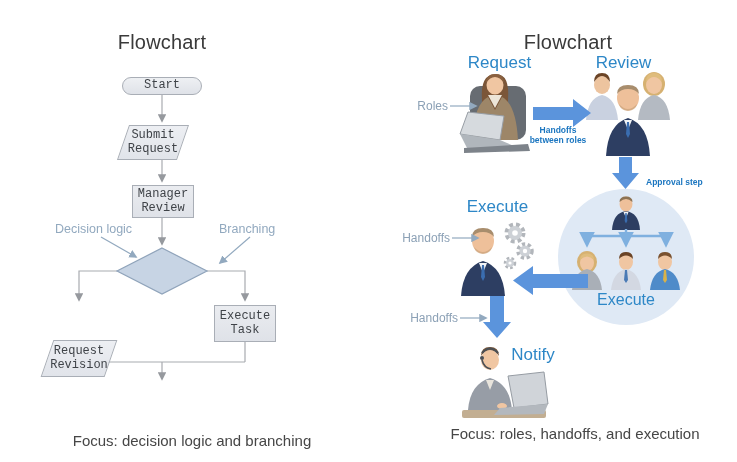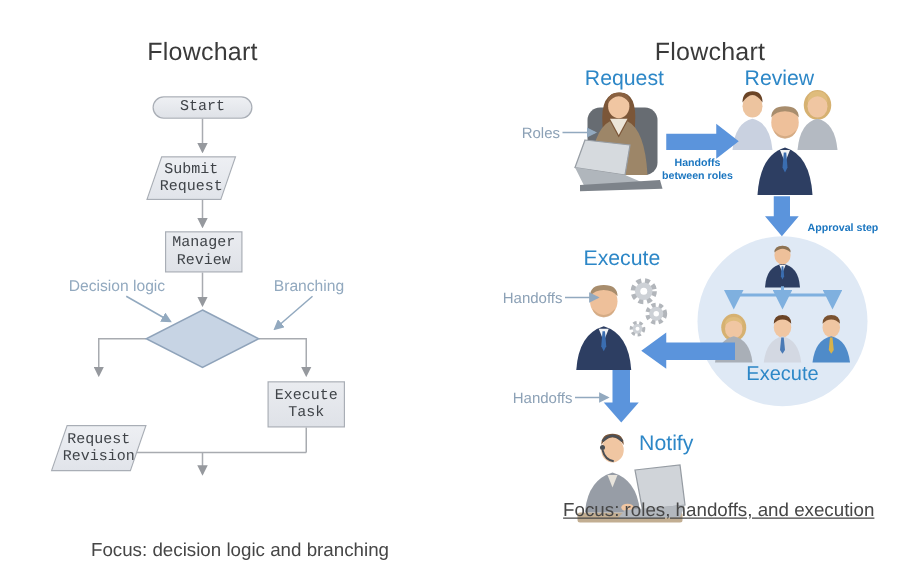--- a/index.html
+++ b/index.html
@@ -220,15 +220,15 @@
   <div class="lbl blue-step" style="left:508px;top:345px;width:50px;">Notify</div>
 
   <div class="lbl gray-label" style="left:408px;top:99px;width:40px;">Roles</div>
   <div class="lbl gray-label" style="left:394px;top:231px;width:56px;">Handoffs</div>
   <div class="lbl gray-label" style="left:406px;top:311px;width:52px;">Handoffs</div>
 
   <div class="lbl blue-small" style="left:524px;top:126px;width:68px;text-align:center;">Handoffs
 between roles</div>
   <div class="lbl blue-small" style="left:646px;top:178px;width:60px;">Approval step</div>
 
-  <div class="lbl caption" style="left:413px;top:400px;width:324px;text-decoration:underline;">Focus: roles, handoffs, and execution</div>
+  <div class="lbl caption" style="left:413px;top:425px;width:324px;">Focus: roles, handoffs, and execution</div>
 
 </div>
 
 </body></html>

